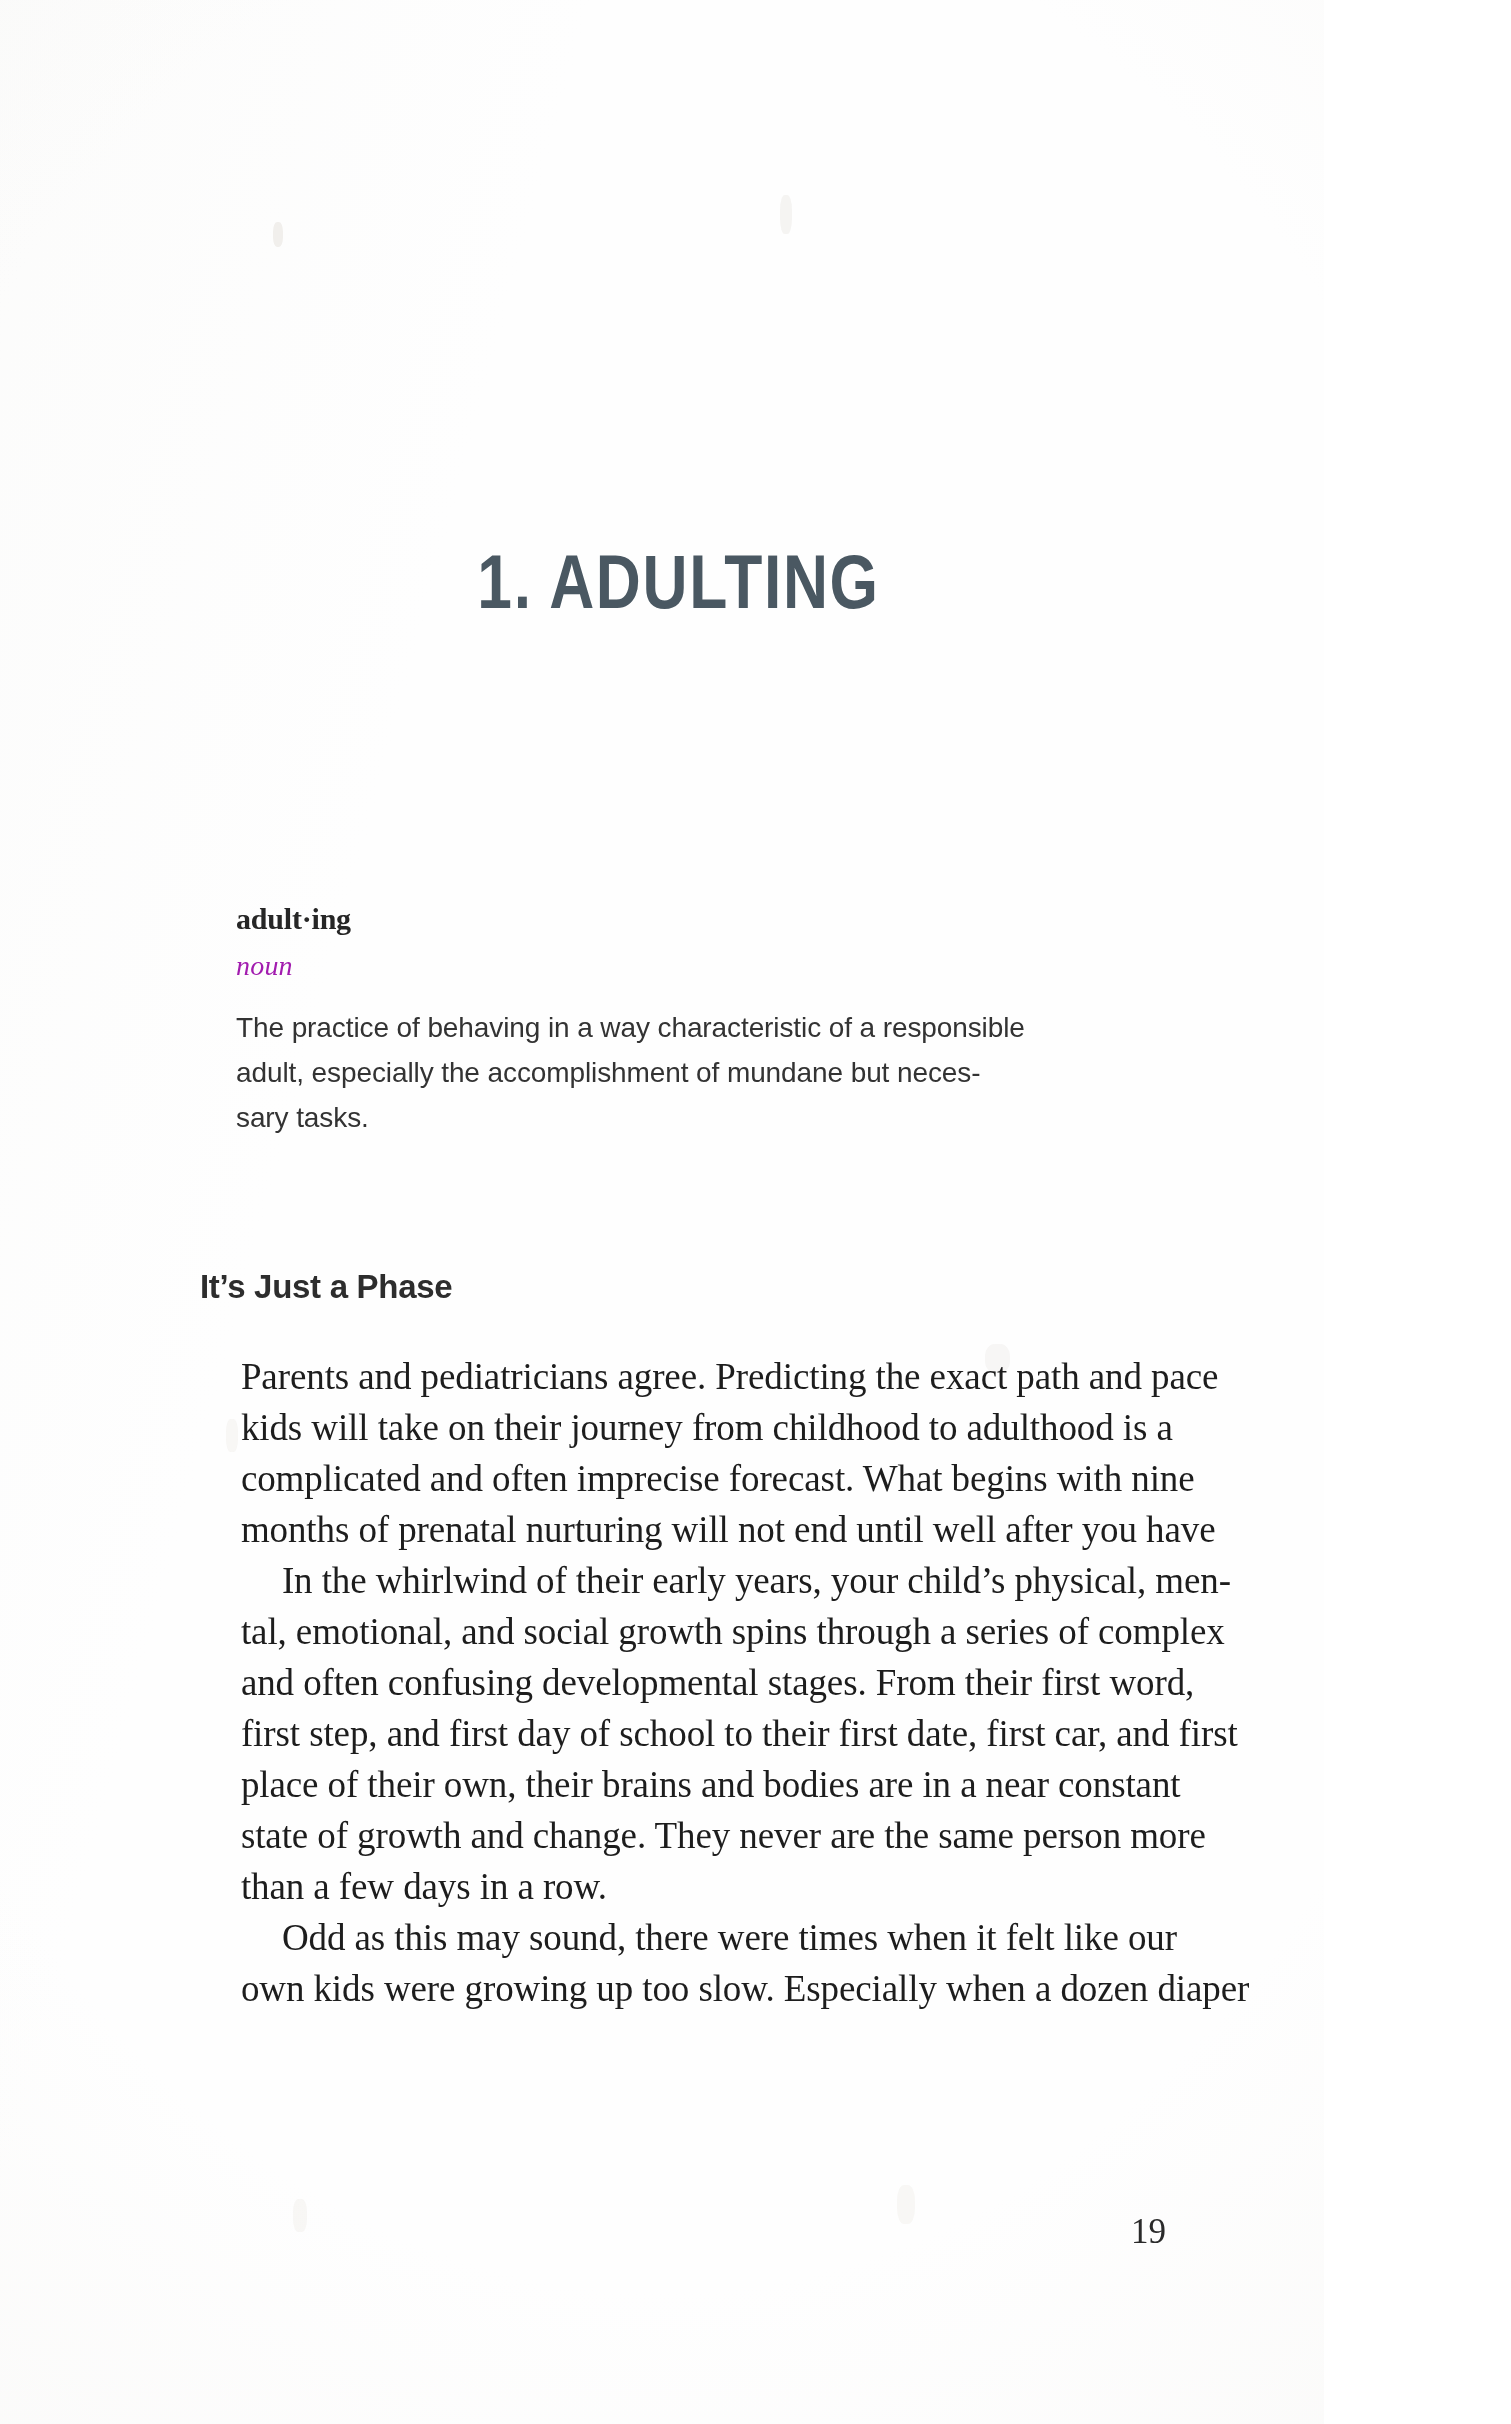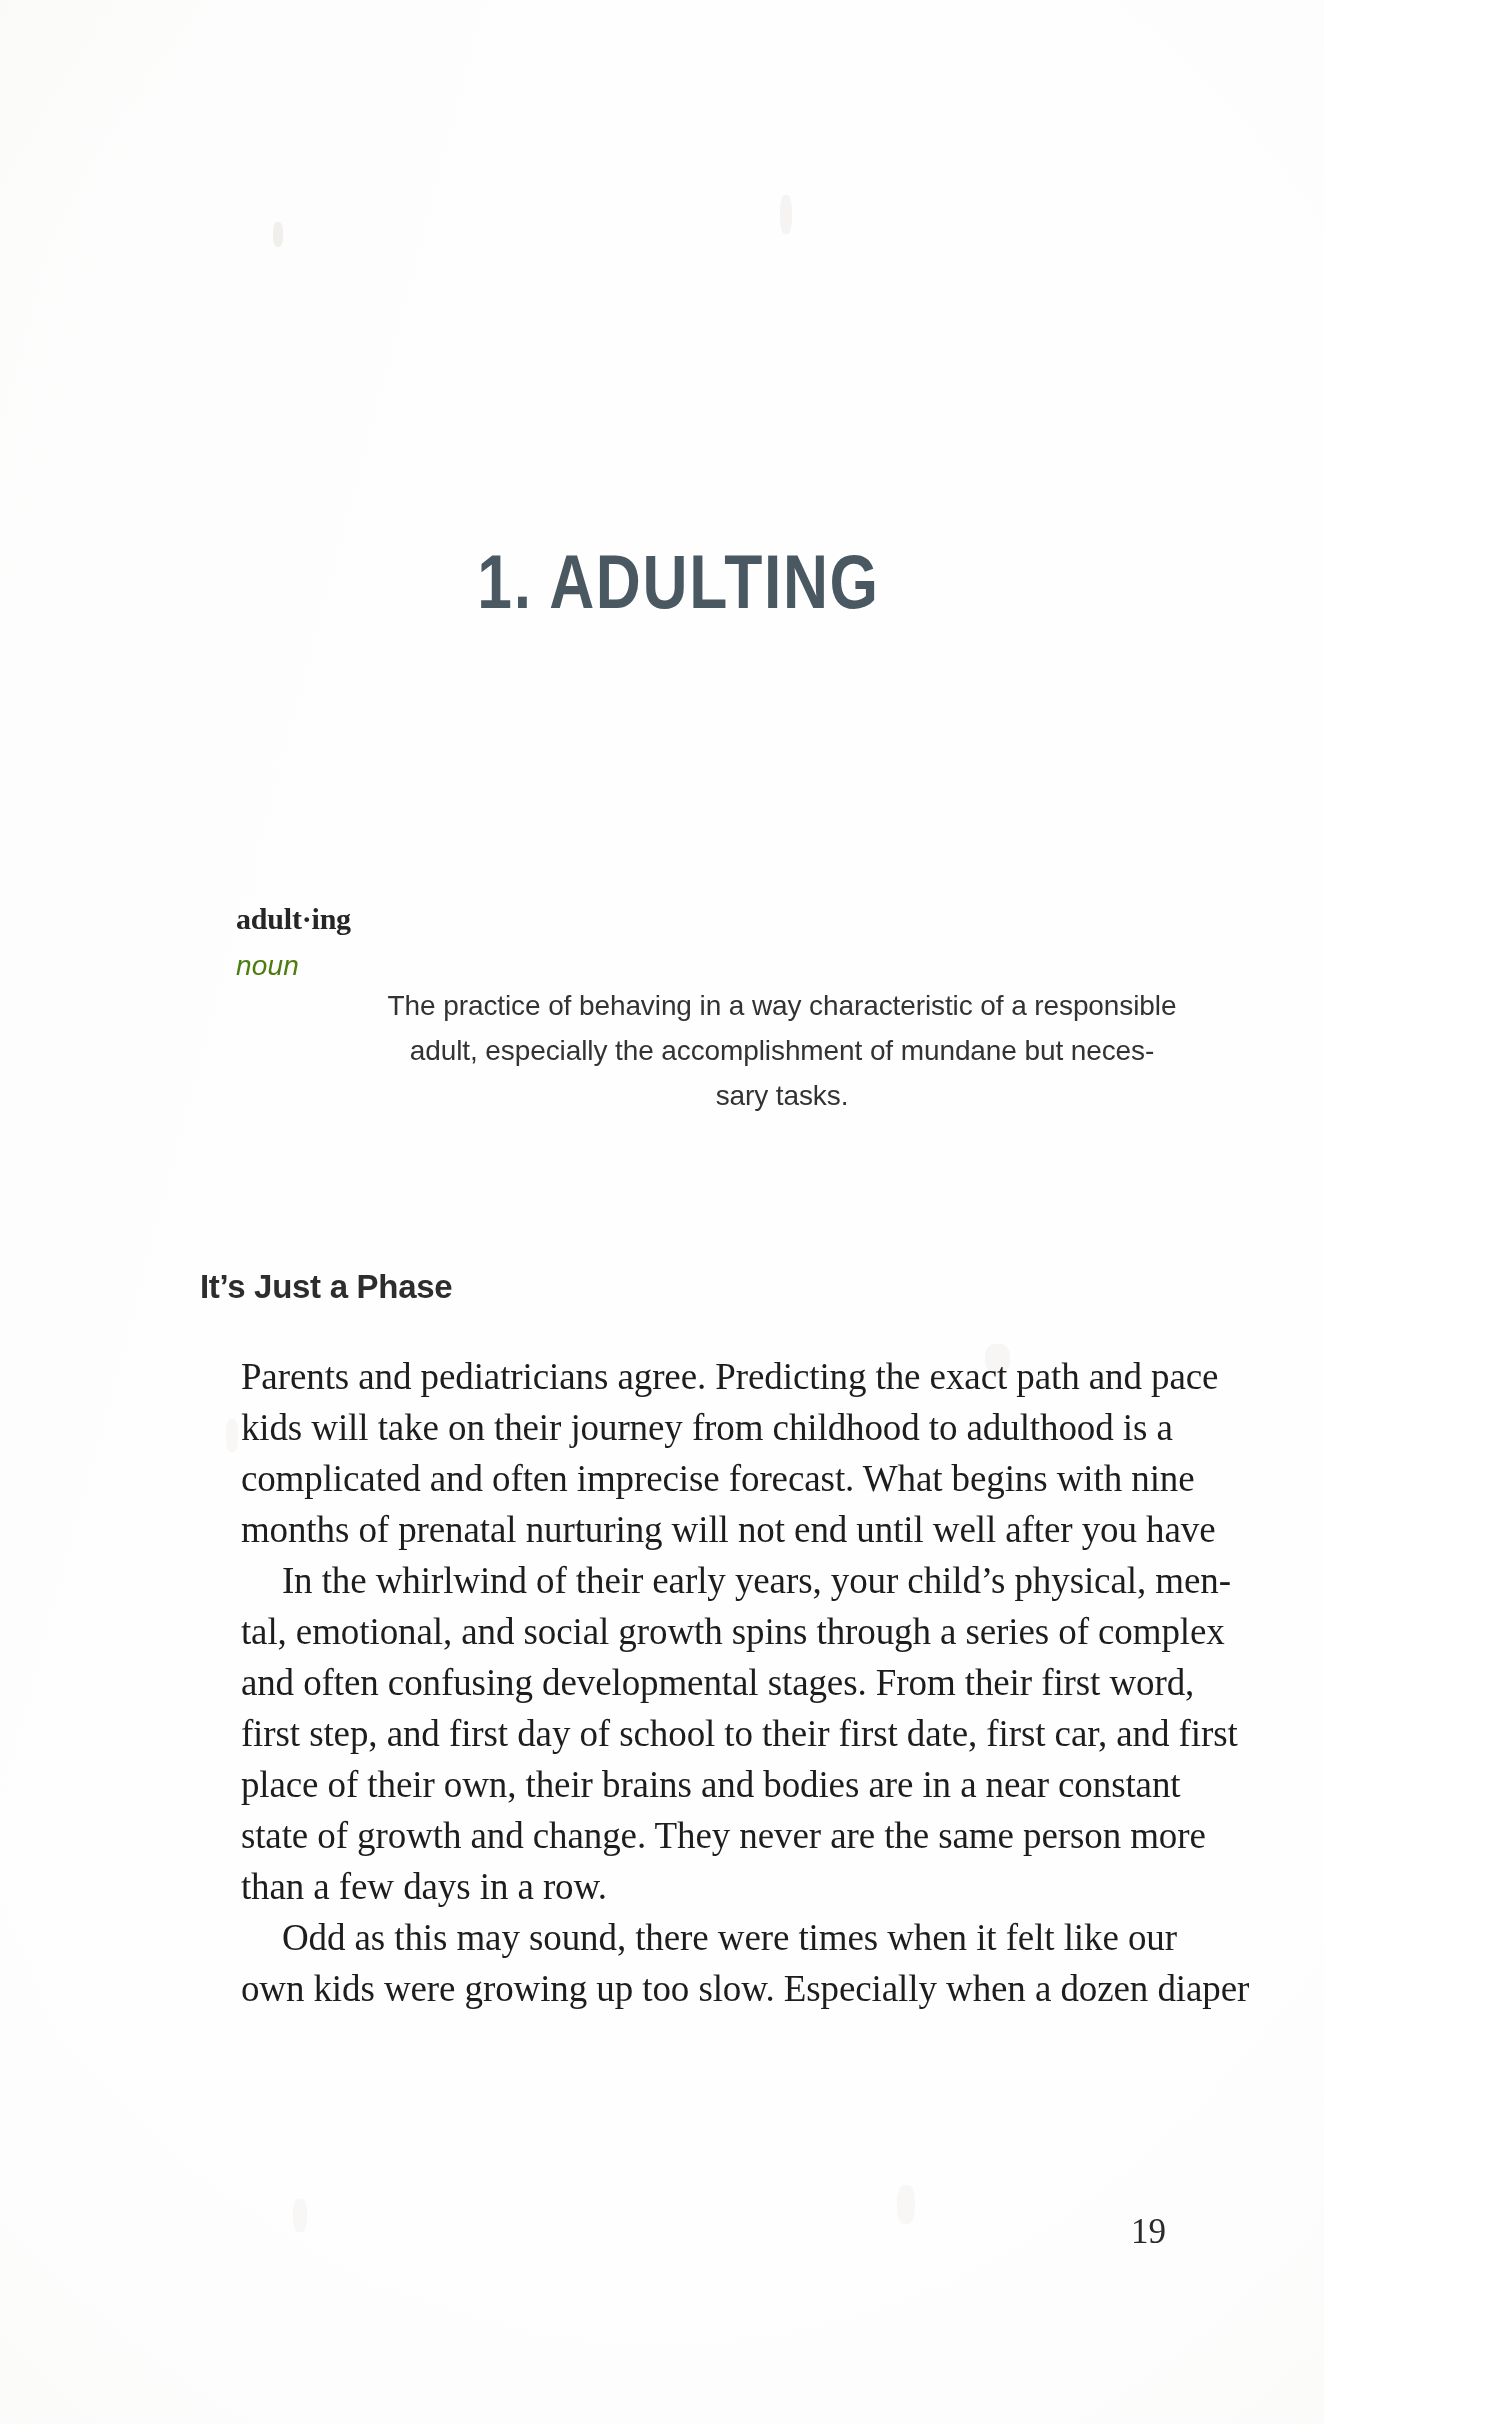--- a/index.html
+++ b/index.html
@@ -66,38 +66,37 @@
   }
   .dict-term {
     font-family: Liberation Serif, serif;
     font-weight: bold;
     font-size: 30px;
     color: #262626;
     letter-spacing: -0.2px;
     margin-bottom: 13.7px;
   }
   .dict-pos {
-    font-family: Liberation Sans, sans-serif;
+    font-family: Liberation Serif, serif;
     font-style: italic;
     font-size: 28px;
-    color: #4d7c0f;
-    margin-bottom: 1px;
+    color: #a21caf;
+    margin-bottom: 23px;
     letter-spacing: 0.2px;
   }
   .dict-def {
     font-family: "Liberation Sans", sans-serif;
     font-size: 28px;
     color: #333333;
     line-height: 45px;
     letter-spacing: -0.1px;
   }
   .dict-def span {
     display: block;
     white-space: nowrap;
-    text-align: center;
   }
 
   
   .section-heading {
     position: absolute;
     left: 9px;
     top: 1268px;
     font-family: "Liberation Sans", sans-serif;
     font-weight: bold;
     font-size: 33px;

